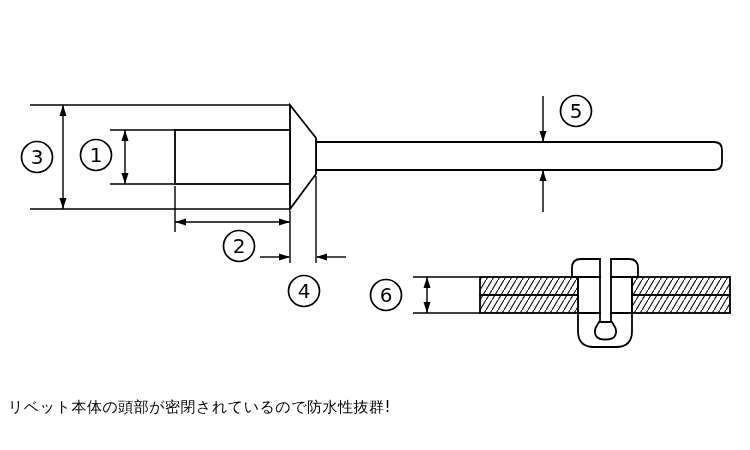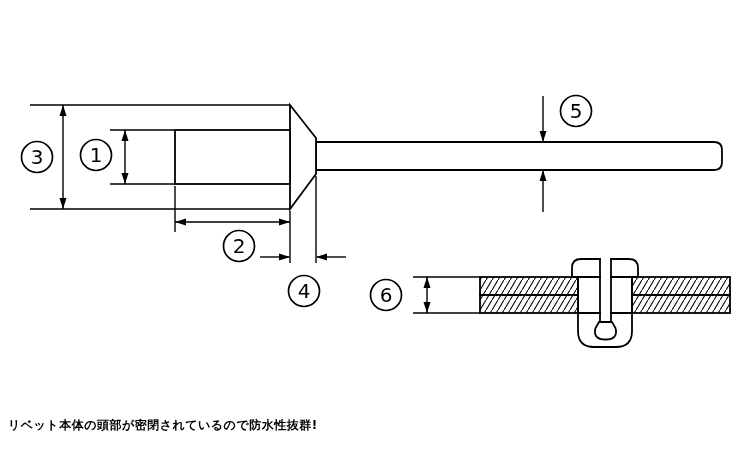--- a/index.html
+++ b/index.html
@@ -7,21 +7,21 @@
          font-family:"DejaVu Sans","Liberation Sans",sans-serif;}
   svg{position:absolute;left:0;top:0;}
   .shape{fill:#ffffff;stroke:#000000;stroke-width:1.8;}
   .ln{stroke:#000000;stroke-width:1.8;fill:none;}
   .dim{stroke:#000000;stroke-width:1.4;fill:none;}
   .ah{fill:#000000;stroke:none;}
   .callout-circle{fill:#ffffff;stroke:#000000;stroke-width:1.7;}
   .callout-text{font-family:"DejaVu Sans","Liberation Sans",sans-serif;font-size:20px;fill:#000000;text-anchor:middle;}
   .plate{fill:url(#hatch);stroke:#000000;stroke-width:1.8;}
   .eraser{fill:#ffffff;stroke:none;}
-  .caption{position:absolute;left:8px;top:417px;font-weight:700;font-size:12px;color:#000000;letter-spacing:.5px;}
+  .caption{position:absolute;left:8px;top:398px;font-weight:400;font-size:15px;color:#000000;letter-spacing:.5px;}
 </style>
 </head>
 <body>
 
 <div class="stage">
 
   <svg width="750" height="450" viewBox="0 0 750 450">
     <defs>
       <pattern id="hatch" width="6" height="10" patternUnits="userSpaceOnUse">
         <path d="M0,10 L6,0" stroke="#000000" stroke-width="1.1" fill="none"></path>

